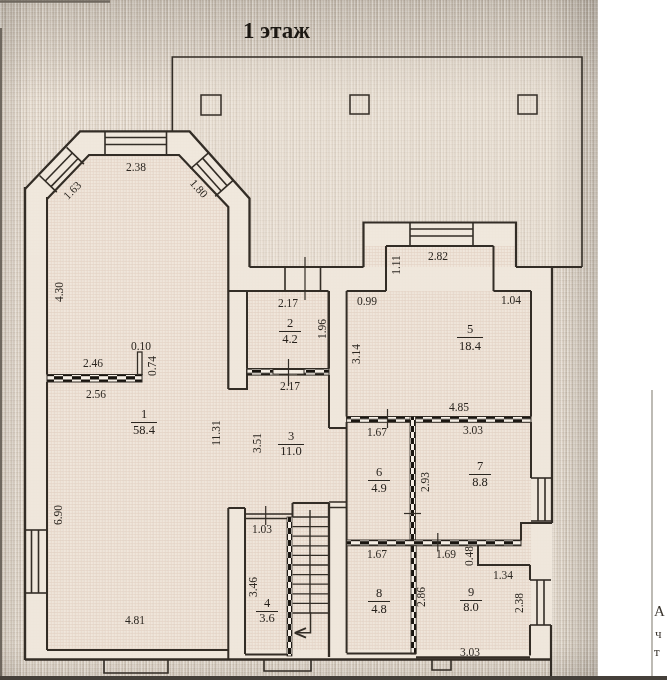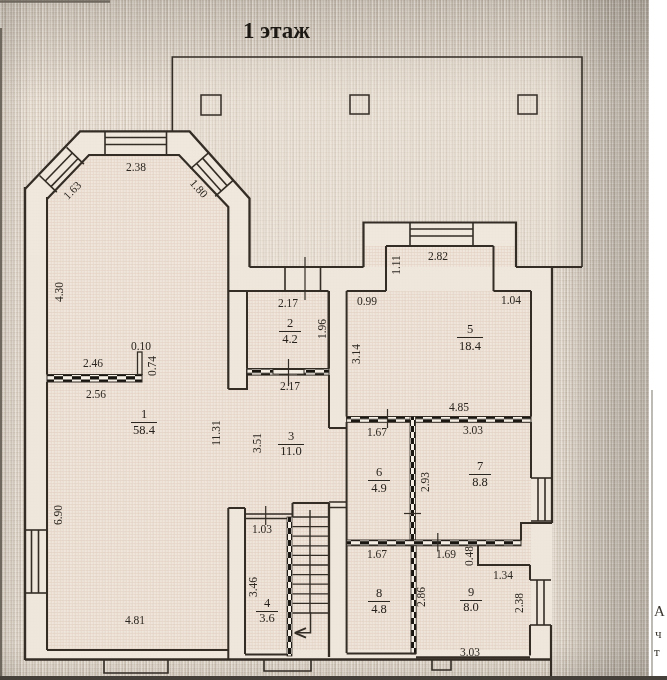--- a/index.html
+++ b/index.html
@@ -1,17 +1,17 @@
 <!DOCTYPE html>
 <html><head>
 <meta charset="utf-8">
 <style>
   html,body{margin:0;padding:0;}
   body{width:667px;height:680px;overflow:hidden;font-family:"Liberation Serif",serif;}
-  #wrap{position:relative;width:649px;height:680px;
+  #wrap{position:relative;width:598px;height:680px;
     background:
       repeating-linear-gradient(90deg, rgba(255,255,255,0.22) 0 1px, rgba(0,0,0,0) 1px 2px, rgba(105,90,74,0.10) 2px 3px),
       repeating-linear-gradient(90deg, rgba(255,252,246,0.14) 0 2px, rgba(0,0,0,0) 2px 5px, rgba(110,95,80,0.07) 5px 7px),
       repeating-linear-gradient(0deg, rgba(255,255,255,0.10) 0 1px, rgba(0,0,0,0) 1px 3px, rgba(108,92,76,0.07) 3px 4px),
       linear-gradient(180deg, rgba(118,111,102,0.32) 0, rgba(118,111,102,0.15) 55px, rgba(118,111,102,0.0) 100px),
       linear-gradient(90deg, rgba(96,91,84,0.18) 0, rgba(96,91,84,0.0) 30px),
       linear-gradient(90deg, rgba(0,0,0,0) 0 550px, rgba(88,83,76,0.20) 585px, rgba(88,83,76,0.33) 615px 100%),
       linear-gradient(0deg, rgba(100,94,86,0.20) 0, rgba(100,94,86,0.0) 35px),
       radial-gradient(ellipse 780px 640px at 36% 46%, #eadfd3 0%, #e4dacd 62%, #d6cdc1 100%);
     background-color:#d7cec2;}

